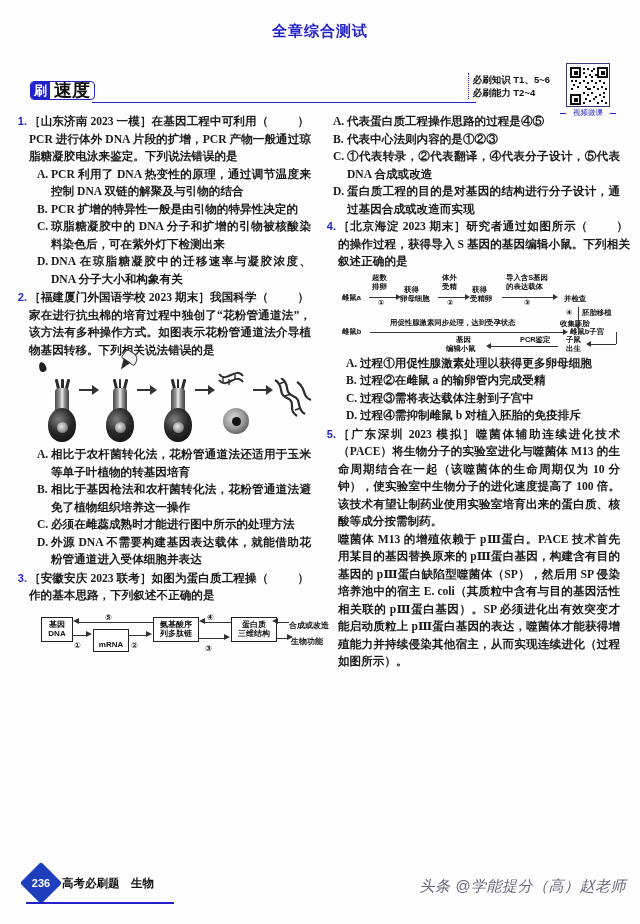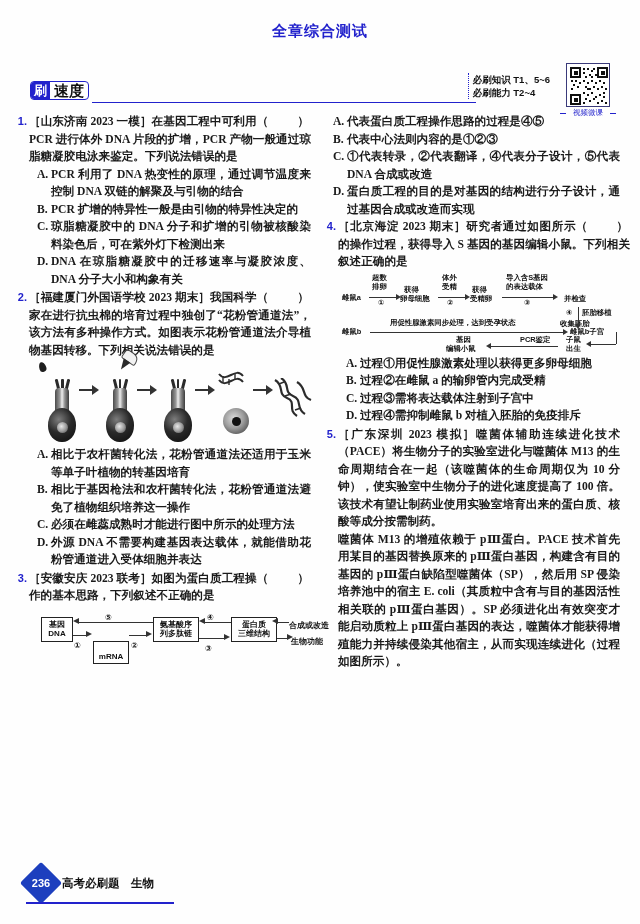--- a/index.html
+++ b/index.html
@@ -41,21 +41,21 @@
   }
   .speed-badge .sb-left {
     background: #2222cc; color: #fff;
     font-family: "Liberation Sans", "DejaVu Sans", sans-serif;
     font-weight: bold; font-size: 13px;
     padding: 0 3px; line-height: 17px;
   }
   .speed-badge .sb-right {
     color: #111;
     font-family: "Liberation Sans", "DejaVu Sans", sans-serif;
-    font-weight: bold; font-size: 15px;
+    font-weight: bold; font-size: 18px;
     padding: 0 4px; line-height: 17px;
   }
   .header-meta {
     position: absolute; left: 96px; top: 16px;
     font-family: "Liberation Sans", "DejaVu Sans", sans-serif;
     font-size: 9.5px; font-weight: bold; color: #111;
     white-space: nowrap;
   }
   .header-meta .blank-line {
     display:inline-block; width: 26px;
@@ -580,21 +580,21 @@
           <span class="parens">（　　）</span>
           <span>［安徽安庆 2023 联考］</span><span>如图为蛋白质工程操作的基本思路，下列叙述不正确的是</span>
         </div>
 
         <div class="fig-flow3">
 
           <div class="fbox" style="left:0; top:6px; width:32px;">
             <div>基因</div>
             <div>DNA</div>
           </div>
-          <div class="fbox" style="left:52px; top:30px; width:36px; padding-top:10px;">
+          <div class="fbox" style="left:52px; top:18px; width:36px; padding-top:10px;">
             <div>mRNA</div>
           </div>
           <div class="fbox" style="left:112px; top:6px; width:46px;">
             <div>氨基酸序</div>
             <div>列多肽链</div>
           </div>
           <div class="fbox" style="left:190px; top:6px; width:46px;">
             <div>蛋白质</div>
             <div>三维结构</div>
           </div>
@@ -751,13 +751,14 @@
 </div>
 
 <div class="footer">
   <div class="pg-wrap">
     <div class="pg-diamond">
       <div class="pg-num">236</div>
     </div>
     <div class="pg-label">高考必刷题　生物</div>
   </div>
   <div class="pg-rule"></div>
+  <div class="watermark">头条 @学能提分（高）赵老师</div>
 </div>
 
 </body></html>

